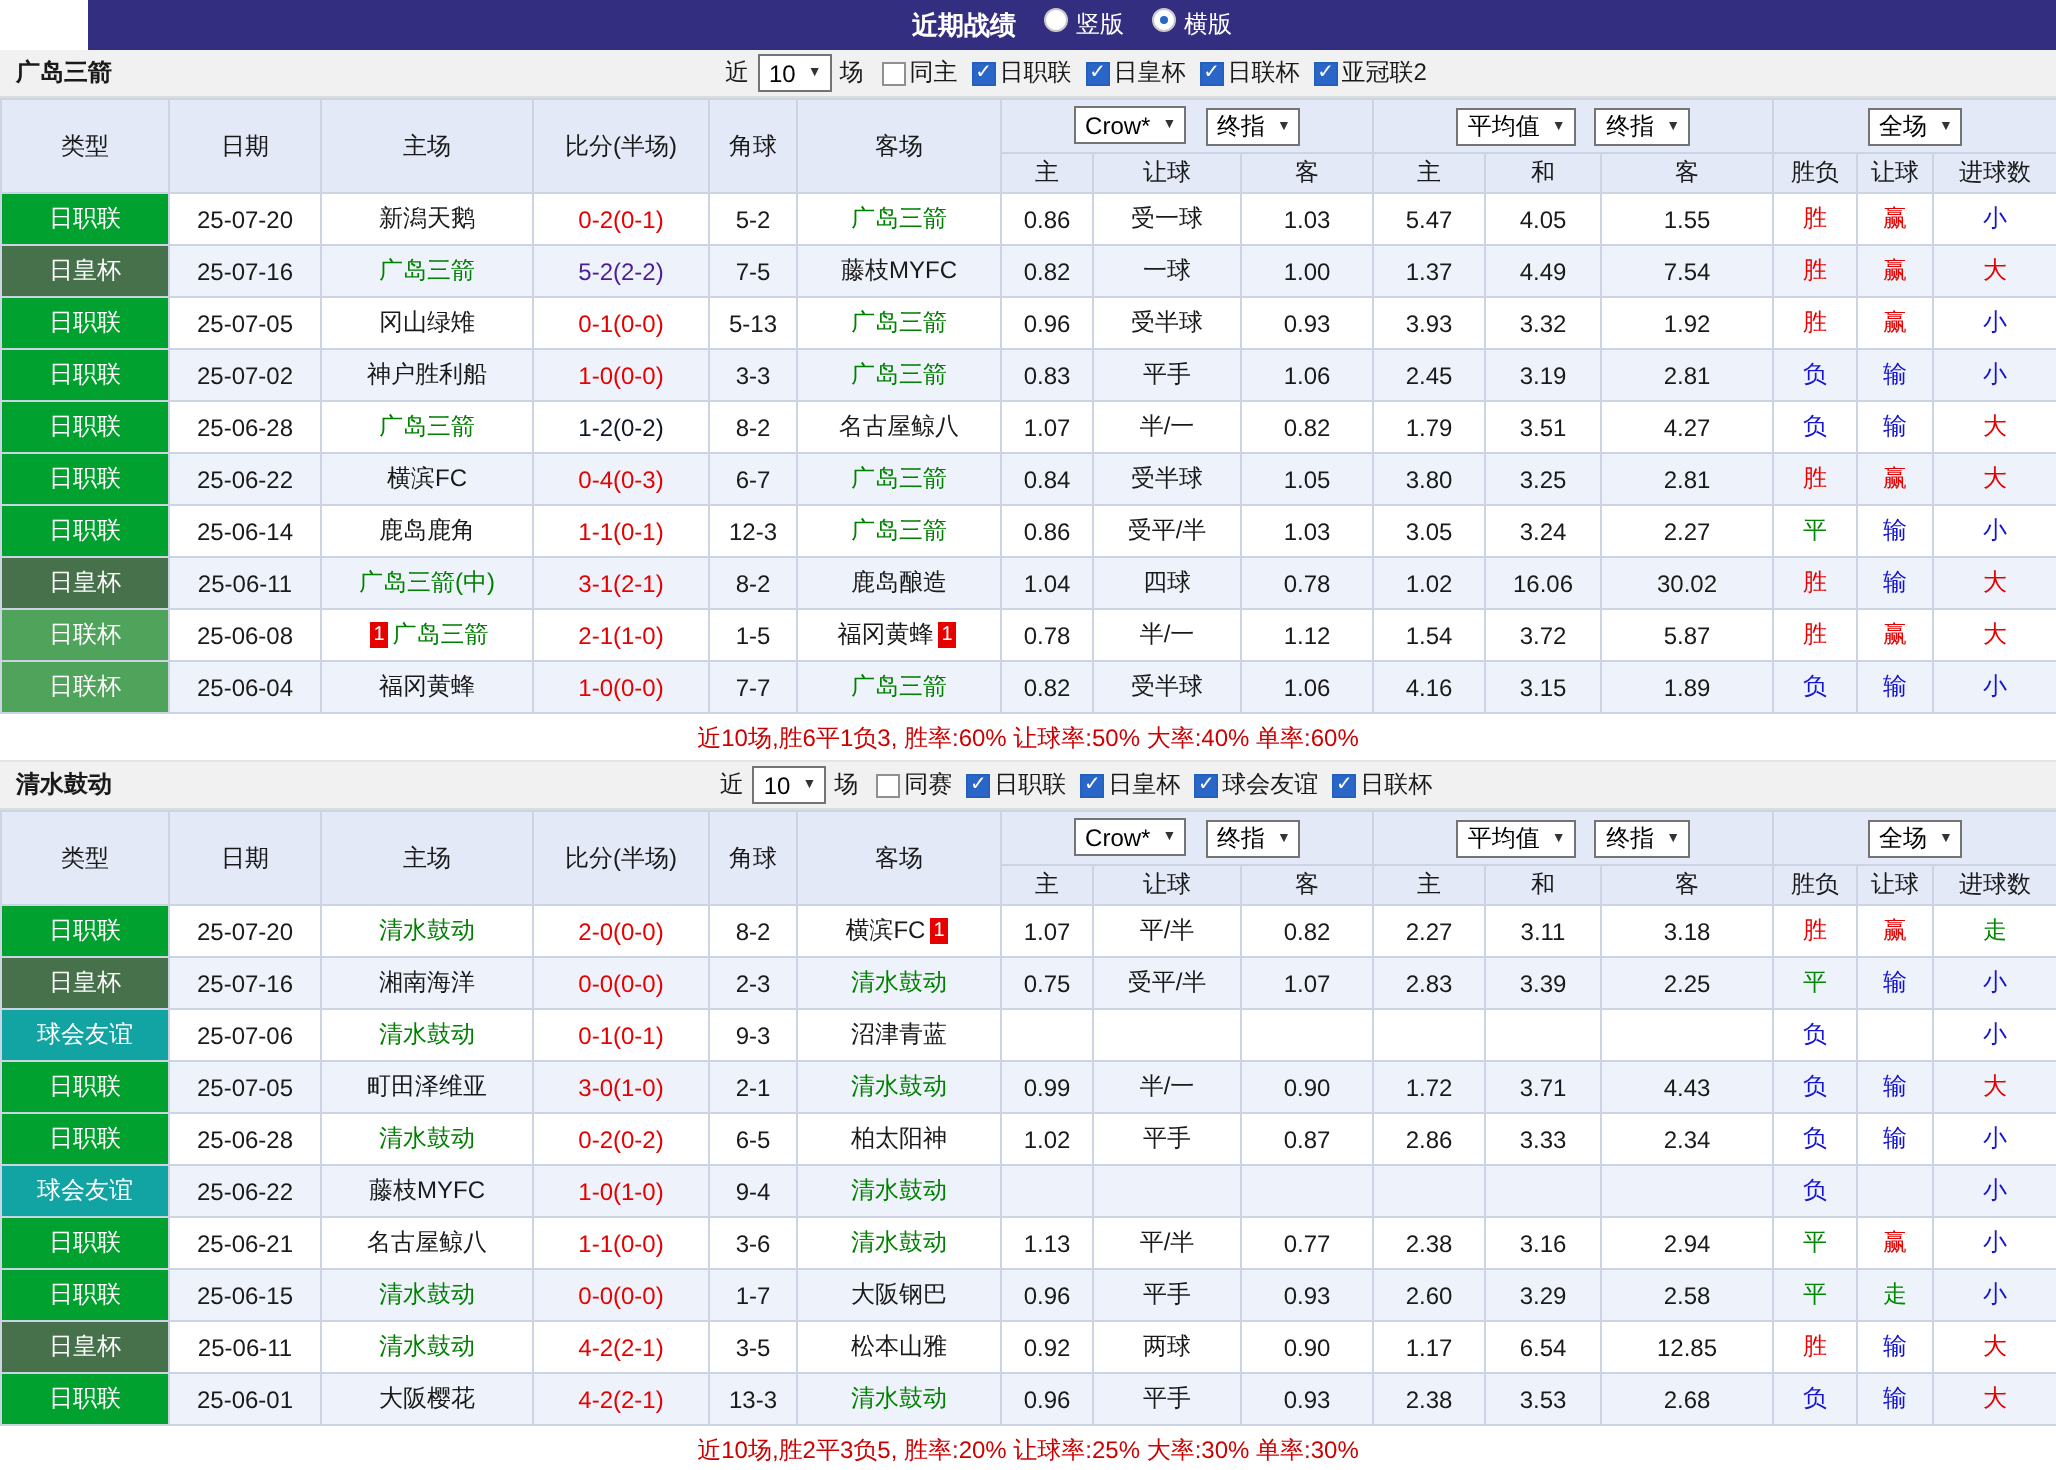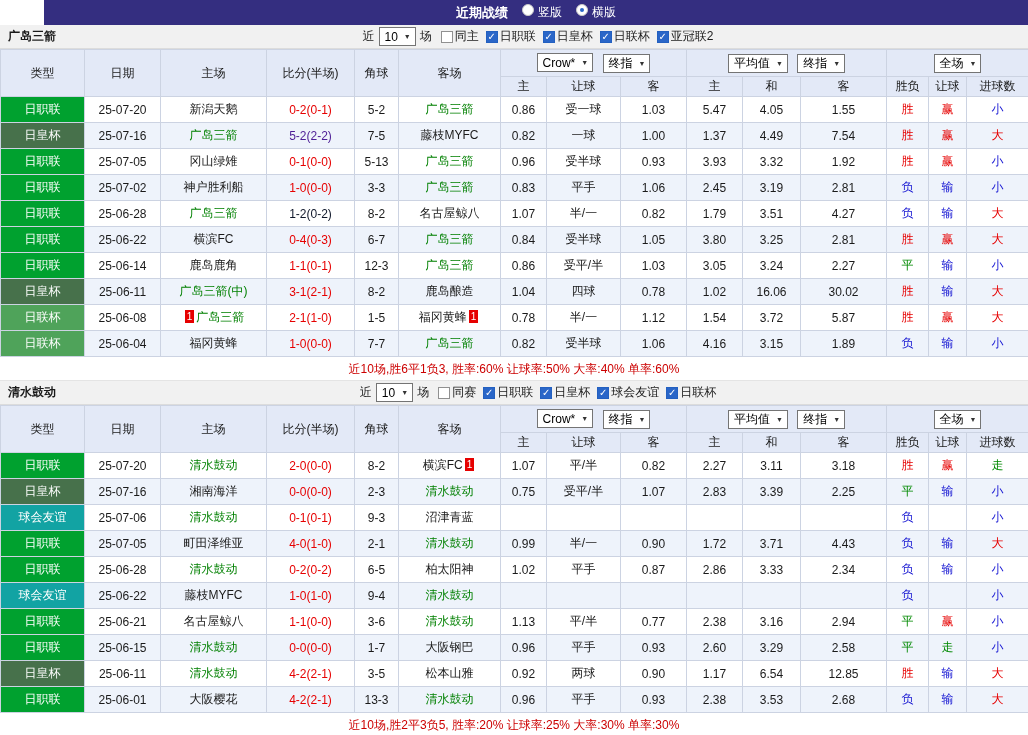--- a/index.html
+++ b/index.html
@@ -486,21 +486,21 @@
           <td></td>
           <td></td>
           <td style="color: rgb(20, 20, 210);">负</td>
           <td></td>
           <td style="color: rgb(20, 20, 210);">小</td>
         </tr>
         <tr class="alt">
           <td class="league" style="background: rgb(0, 161, 47);">日职联</td>
           <td>25-07-05</td>
           <td><span>町田泽维亚</span></td>
-          <td style="color: rgb(230, 0, 0);">4-0(1-0)</td>
+          <td style="color: rgb(230, 0, 0);">3-0(1-0)</td>
           <td>2-1</td>
           <td><span style="color: rgb(0, 128, 0);">清水鼓动</span></td>
           <td>0.99</td>
           <td>半/一</td>
           <td>0.90</td>
           <td>1.72</td>
           <td>3.71</td>
           <td>4.43</td>
           <td style="color: rgb(20, 20, 210);">负</td>
           <td style="color: rgb(20, 20, 210);">输</td>

